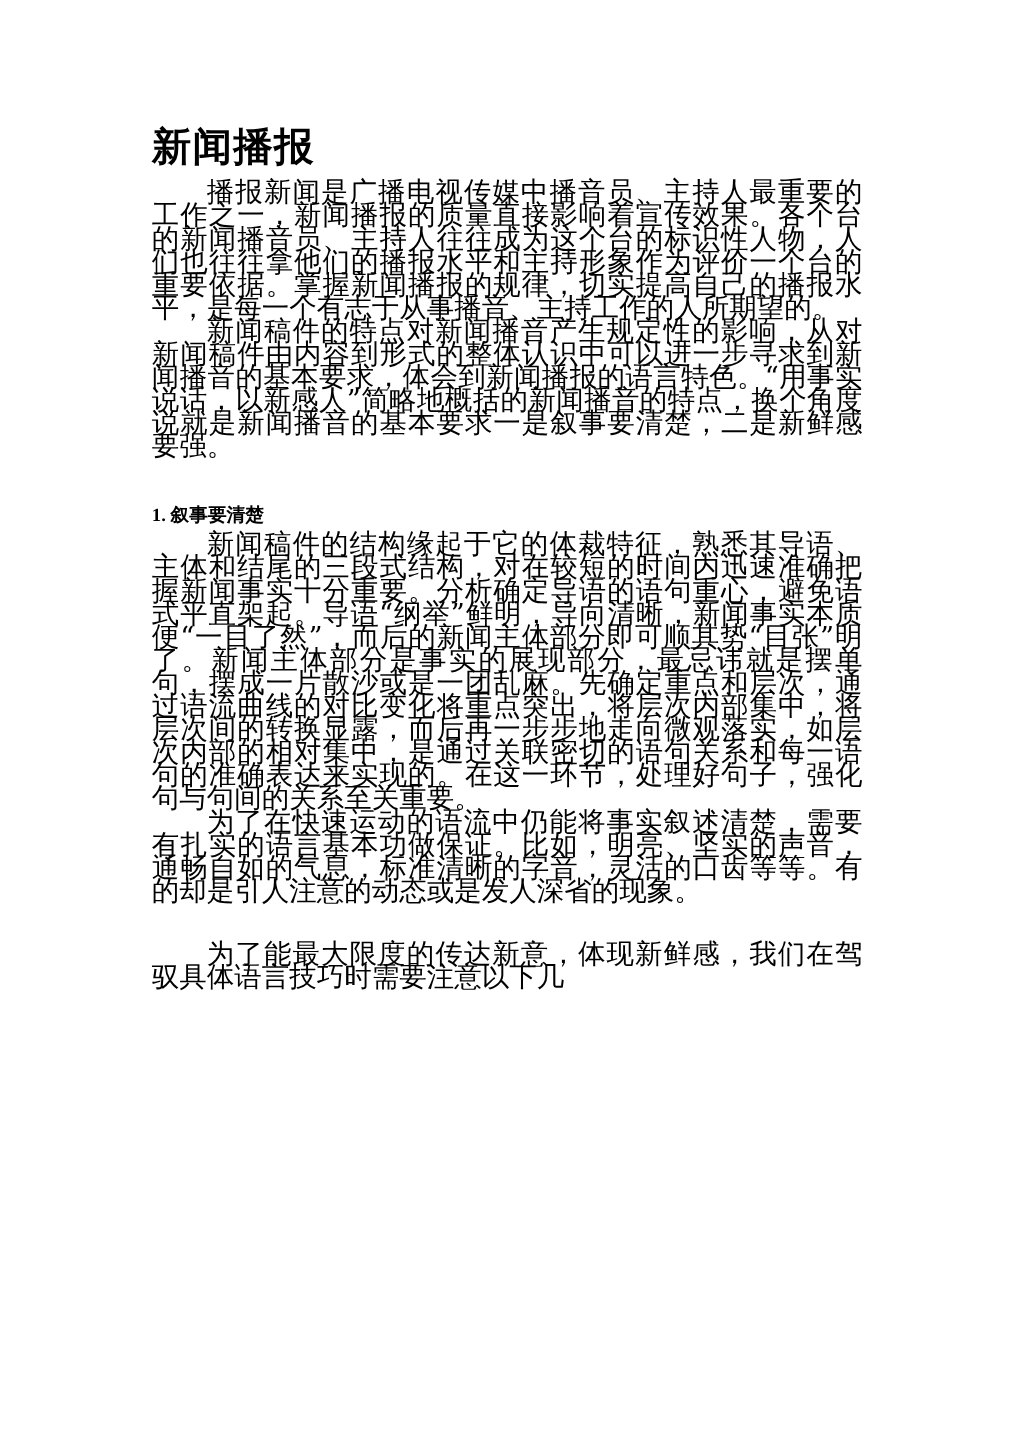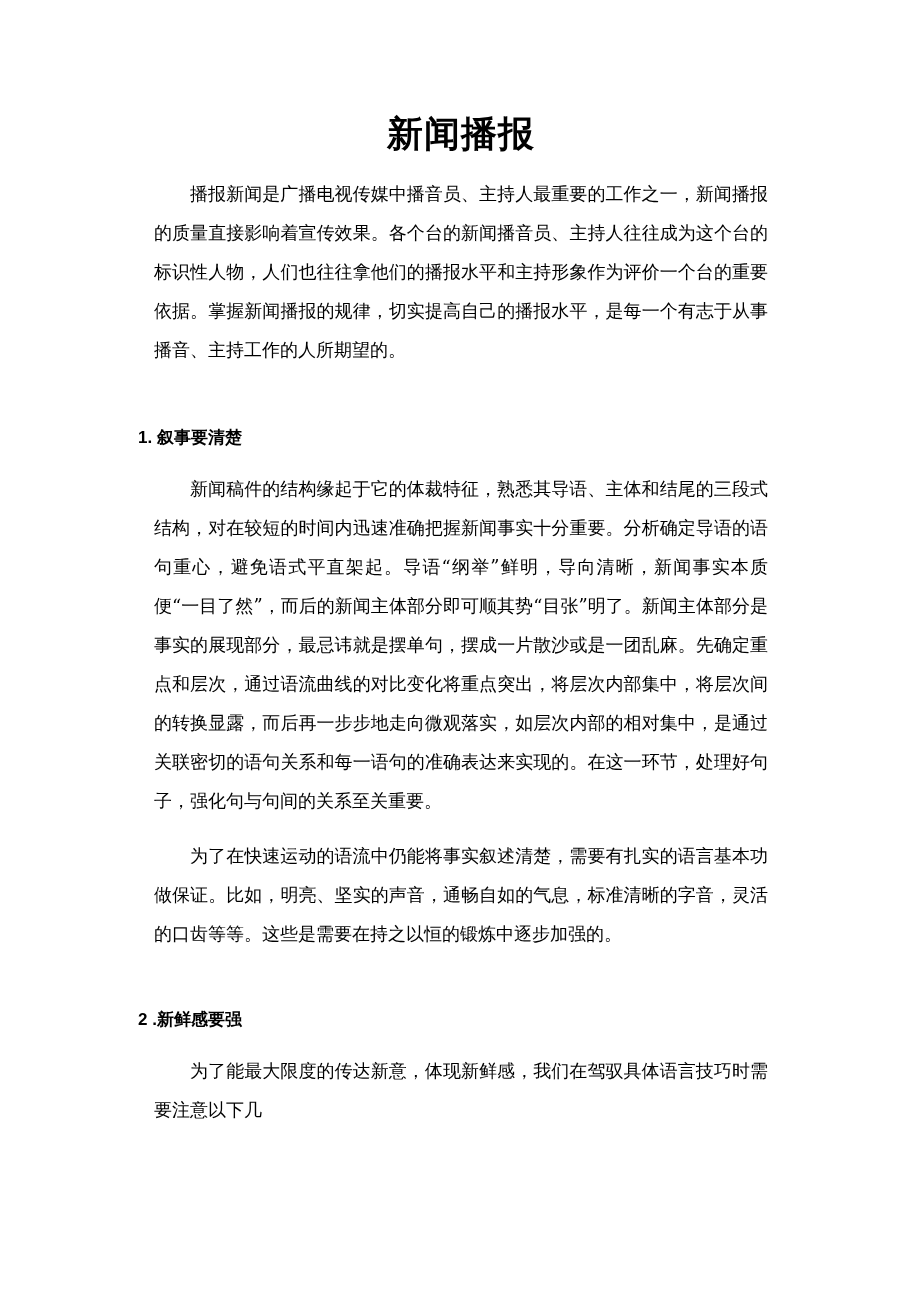--- a/index.html
+++ b/index.html
@@ -15,59 +15,58 @@
       color: #000000;
       font-family: "DejaVu Serif", "Liberation Serif", serif;
     }
     .page {
       position: absolute;
       left: 138px;
       top: 108px;
       width: 646px;
     }
     .title {
-      text-align: center;
       font-size: 36px;
       font-weight: bold;
       line-height: 50px;
       height: 50px;
       margin: 0 0 6px 0;
       letter-spacing: 1px;
     }
     .para {
-      font-size: 18px;
-      line-height: 39px;
+      font-size: 25px;
+      line-height: 21px;
       text-indent: 2em;
-      margin: 16px;
+      margin: 0;
       text-align: justify;
       text-justify: inter-character;
       word-break: break-all;
       letter-spacing: 0px;
     }
     .section-heading {
       font-size: 17px;
       font-weight: bold;
       line-height: 30px;
       margin: 0;
-      font-family: Liberation Sans, sans-serif;
+      font-family: Liberation Serif, serif;
     }
     .gap-before-h1 { height: 38px; }
     .gap-before-h2 { height: 36px; }
   </style>
 </head>
 <body>
 
 <div class="page">
   <h1 class="title">新闻播报</h1>
 
   <p class="para">播报新闻是广播电视传媒中播音员、主持人最重要的工作之一，新闻播报的质量直接影响着宣传效果。各个台的新闻播音员、主持人往往成为这个台的标识性人物，人们也往往拿他们的播报水平和主持形象作为评价一个台的重要依据。掌握新闻播报的规律，切实提高自己的播报水平，是每一个有志于从事播音、主持工作的人所期望的。</p>
+  <p class="para">新闻稿件的特点对新闻播音产生规定性的影响，从对新闻稿件由内容到形式的整体认识中可以进一步寻求到新闻播音的基本要求，体会到新闻播报的语言特色。“用事实说话，以新感人”简略地概括的新闻播音的特点，换个角度说就是新闻播音的基本要求一是叙事要清楚，二是新鲜感要强。</p>
 
   <div class="gap-before-h1"></div>
 
   <h2 class="section-heading">1. 叙事要清楚</h2>
   <p class="para">新闻稿件的结构缘起于它的体裁特征，熟悉其导语、主体和结尾的三段式结构，对在较短的时间内迅速准确把握新闻事实十分重要。分析确定导语的语句重心，避免语式平直架起。导语“纲举”鲜明，导向清晰，新闻事实本质便“一目了然”，而后的新闻主体部分即可顺其势“目张”明了。新闻主体部分是事实的展现部分，最忌讳就是摆单句，摆成一片散沙或是一团乱麻。先确定重点和层次，通过语流曲线的对比变化将重点突出，将层次内部集中，将层次间的转换显露，而后再一步步地走向微观落实，如层次内部的相对集中，是通过关联密切的语句关系和每一语句的准确表达来实现的。在这一环节，处理好句子，强化句与句间的关系至关重要。</p>
-  <p class="para">为了在快速运动的语流中仍能将事实叙述清楚，需要有扎实的语言基本功做保证。比如，明亮、坚实的声音，通畅自如的气息，标准清晰的字音，灵活的口齿等等。这些是需要在持之以恒的锻炼中逐步加强的。</p>
+  <p class="para">为了在快速运动的语流中仍能将事实叙述清楚，需要有扎实的语言基本功做保证。比如，明亮、坚实的声音，通畅自如的气息，标准清晰的字音，灵活的口齿等等。有的却是引人注意的动态或是发人深省的现象。</p>
 
   <div class="gap-before-h2"></div>
 
-  <h2 class="section-heading">2 .新鲜感要强</h2>
   <p class="para">为了能最大限度的传达新意，体现新鲜感，我们在驾驭具体语言技巧时需要注意以下几</p>
 </div>
 
 </body></html>

